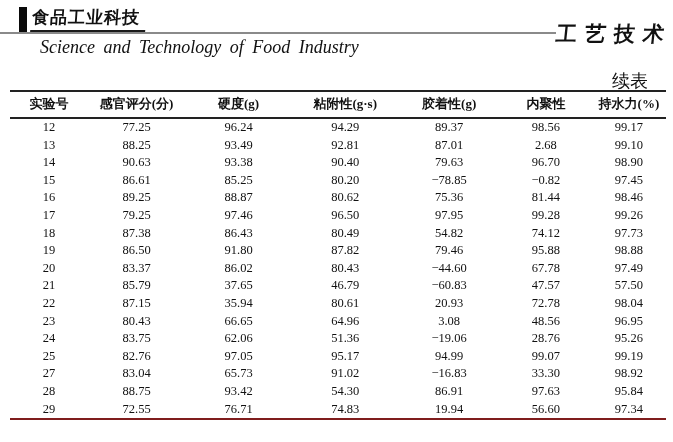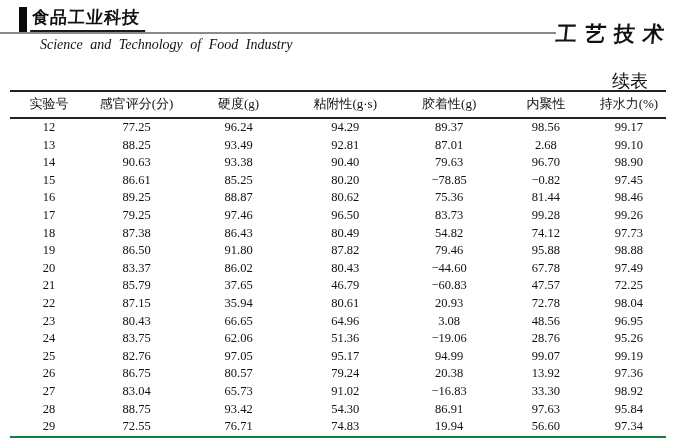--- a/index.html
+++ b/index.html
@@ -33,21 +33,21 @@
     background: #8a8a8a;
   }
   .section-title {
     position: absolute; left: 556px; top: 20px;
     font-size: 21px; font-weight: bold;
     letter-spacing: 8px; white-space: nowrap;
     transform: skewX(-6deg);
   }
   .logo-en {
     position: absolute; left: 40px; top: 37px;
-    font-size: 14px; font-style: italic;
+    font-size: 18px; font-style: italic;
     word-spacing: 4px; white-space: nowrap;
   }
   .continued {
     position: absolute; left: 612px; top: 69px;
     font-size: 18px;
   }
 
   
   table.data {
     position: absolute; left: 10px; top: 90px;
@@ -56,37 +56,37 @@
     table-layout: fixed;
   }
   table.data col.c0 { width: 11.9%; }
   table.data col.c1 { width: 14.8%; }
   table.data col.c2 { width: 16.3%; }
   table.data col.c3 { width: 16.2%; }
   table.data col.c4 { width: 15.5%; }
   table.data col.c5 { width: 14.0%; }
   table.data col.c6 { width: 11.3%; }
   table.data thead th {
-    font-size: 13px; font-weight: normal;
+    font-size: 13px; font-weight: bold;
     text-align: center;
     padding: 3px 0 4px 0;
     border-top: 2px solid #222222;
     border-bottom: 2px solid #222222;
     white-space: nowrap;
   }
   table.data tbody td {
     font-size: 12.5px;
     text-align: center;
     height: 17.6px;
     line-height: 17.6px;
     padding: 0;
     white-space: nowrap;
   }
   table.data tbody tr:last-child td {
-    border-bottom: 2px solid #15803d;
+    border-bottom: 2px solid #7f1d1d;
   }
 </style>
 </head>
 <body>
 
 <header>
   <span class="black-bar"></span>
   <div class="logo-cn">食品工业科技</div>
   <div class="top-rule"></div>
   <div class="section-title">工艺技术</div>
@@ -160,21 +160,21 @@
         <td>80.62</td>
         <td>75.36</td>
         <td>81.44</td>
         <td>98.46</td>
       </tr>
       <tr>
         <td>17</td>
         <td>79.25</td>
         <td>97.46</td>
         <td>96.50</td>
-        <td>83.73</td>
+        <td>97.95</td>
         <td>99.28</td>
         <td>99.26</td>
       </tr>
       <tr>
         <td>18</td>
         <td>87.38</td>
         <td>86.43</td>
         <td>80.49</td>
         <td>54.82</td>
         <td>74.12</td>
@@ -198,21 +198,21 @@
         <td>67.78</td>
         <td>97.49</td>
       </tr>
       <tr>
         <td>21</td>
         <td>85.79</td>
         <td>37.65</td>
         <td>46.79</td>
         <td>−60.83</td>
         <td>47.57</td>
-        <td>72.25</td>
+        <td>57.50</td>
       </tr>
       <tr>
         <td>22</td>
         <td>87.15</td>
         <td>35.94</td>
         <td>80.61</td>
         <td>20.93</td>
         <td>72.78</td>
         <td>98.04</td>
       </tr>
@@ -237,29 +237,20 @@
       <tr>
         <td>25</td>
         <td>82.76</td>
         <td>97.05</td>
         <td>95.17</td>
         <td>94.99</td>
         <td>99.07</td>
         <td>99.19</td>
       </tr>
       <tr>
-        <td>26</td>
-        <td>86.75</td>
-        <td>80.57</td>
-        <td>79.24</td>
-        <td>20.38</td>
-        <td>13.92</td>
-        <td>97.36</td>
-      </tr>
-      <tr>
         <td>27</td>
         <td>83.04</td>
         <td>65.73</td>
         <td>91.02</td>
         <td>−16.83</td>
         <td>33.30</td>
         <td>98.92</td>
       </tr>
       <tr>
         <td>28</td>

